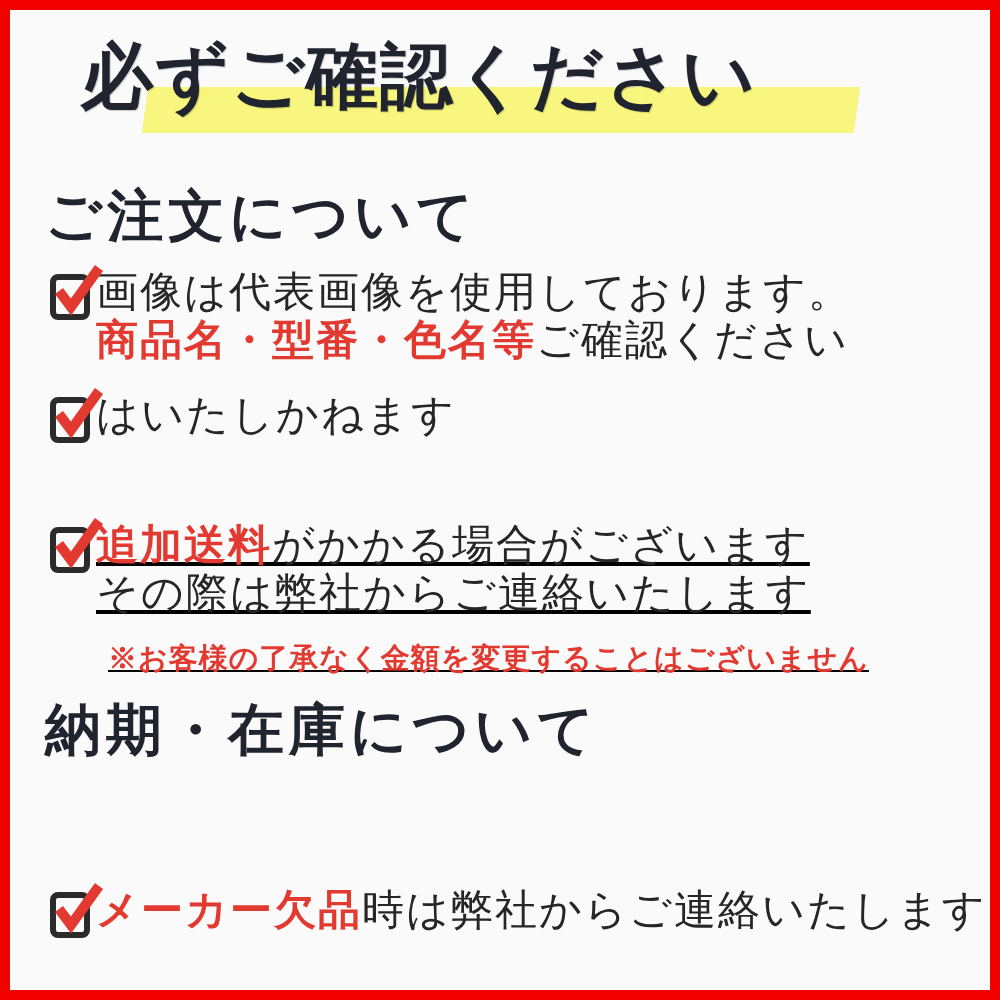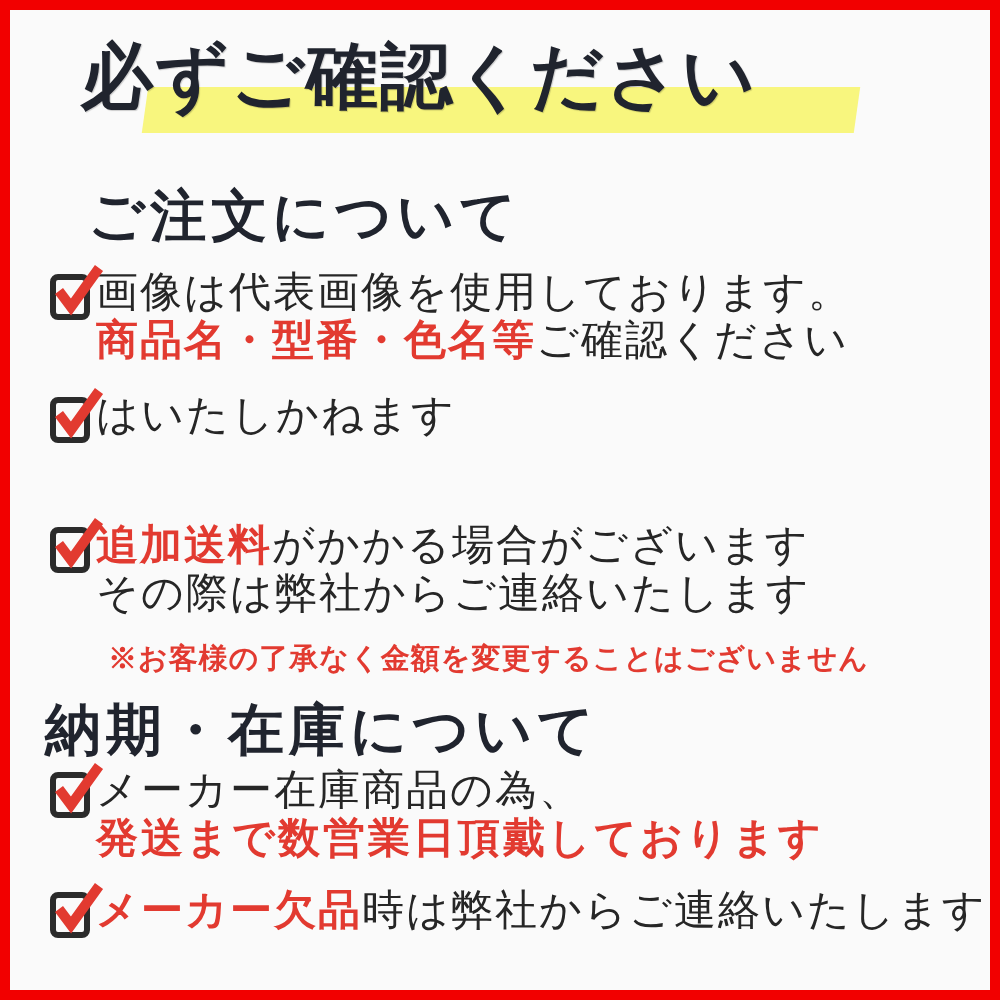--- a/index.html
+++ b/index.html
@@ -28,30 +28,30 @@
     font-size:72px;font-weight:700;line-height:1.05;
     letter-spacing:2px;color:var(--heading-black);
     text-shadow:1px 1px 1px rgba(0,0,0,0.18);
   }
   
   .section-heading{
     position:absolute;left:35px;
     font-size:56px;font-weight:700;letter-spacing:5px;
     color:var(--heading-black);line-height:1.1;
   }
-  .heading-orders{top:176px;margin-left:43px;}
+  .heading-orders{top:176px;}
   .heading-stock{top:674px;margin-top:16px;}
   
   .item{
     position:absolute;left:40px;
     display:flex;align-items:flex-start;
   }
   .item-1{top:258px;}
   .item-2{top:381px;}
-  .item-3{top:511px;}
+  .item-3{top:511px;text-decoration:underline;}
   .item-4{top:756px;}
   .item-5{top:876px;}
   .checkbox{
     position:relative;flex:0 0 auto;
     width:40px;height:46px;margin:6px 6px 0 0;
     border:6px solid var(--checkbox-dark);border-radius:8px;
     background:transparent;
   }
   .checkbox svg{position:absolute;left:-7px;top:-16px;width:56px;height:52px;overflow:visible;}
   .checkbox svg path{stroke:var(--accent-red);stroke-width:10;fill:none;}
@@ -110,31 +110,20 @@
     </span>
     <div class="lines">
       <p class="line"><span class="seg-red">追加送料</span><span class="seg-black">がかかる場合がございます</span></p>
       <p class="line"><span class="seg-black">その際は弊社からご連絡いたします</span></p>
       <p class="note">※お客様の了承なく金額を変更することはございません</p>
     </div>
   </div>
 
   <h2 class="section-heading heading-stock">納期・在庫について</h2>
 
-  <div class="item item-4">
-    <span class="checkbox">
-      <svg viewBox="0 0 56 52" aria-hidden="true">
-          <path d="M10 27 L22 43 L50 4"></path>
-        </svg>
-    </span>
-    <div class="lines">
-      <p class="line"><span class="seg-black">メーカー在庫商品の為、</span></p>
-      <p class="line line-bold"><span class="seg-red">発送まで数営業日頂戴しております</span></p>
-    </div>
-  </div>
 
   <div class="item item-5">
     <span class="checkbox">
       <svg viewBox="0 0 56 52" aria-hidden="true">
           <path d="M10 27 L22 43 L50 4"></path>
         </svg>
     </span>
     <div class="lines">
       <p class="line"><span class="seg-red">メーカー欠品</span><span class="seg-black">時は弊社からご連絡いたします</span></p>
     </div>

